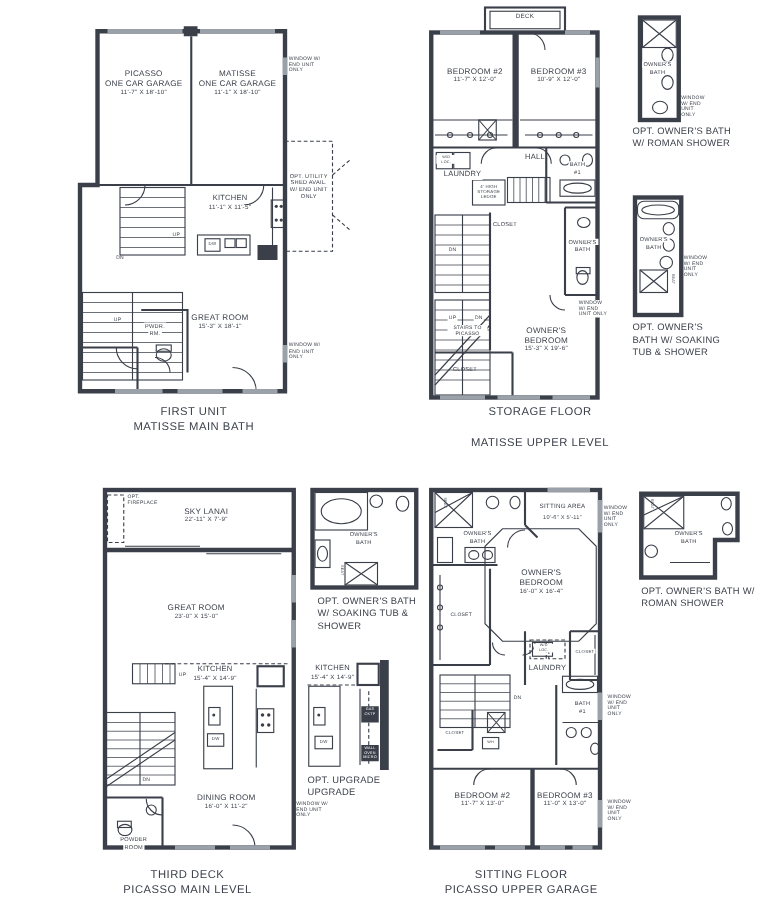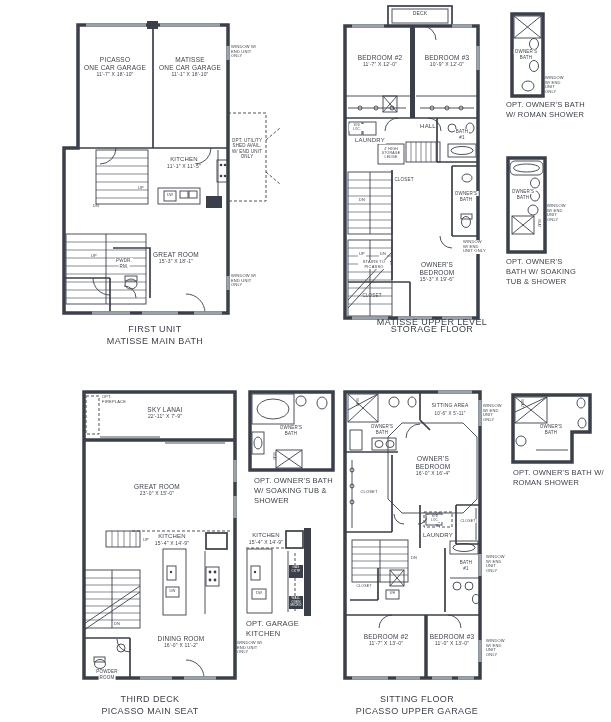--- a/index.html
+++ b/index.html
@@ -317,21 +317,21 @@
 <div class="lbl xs leftA bg" style="left:462px;top:240px;width:24px">WINDOW W/ END UNIT ONLY</div>
 <div class="lbl" style="left:437px;top:261px">OWNER'S</div>
 <div class="lbl" style="left:437px;top:269px">BEDROOM</div>
 <div class="lbl dim" style="left:437px;top:277px">15'-3" X 19'-6"</div>
 <div class="lbl xs bg" style="left:362px;top:198px">DN</div>
 <div class="lbl xs bg" style="left:362px;top:252px">UP</div>
 <div class="lbl xs bg" style="left:383px;top:252px">DN</div>
 <div class="lbl xs box bg" style="left:358px;top:260px;width:30px">STAIRS TO PICASSO</div>
 <div class="lbl sm" style="left:372px;top:293px">CLOSET</div>
 <div class="lbl cap" style="left:432px;top:324px">STORAGE FLOOR</div>
-<div class="lbl cap" style="left:432px;top:317px">MATISSE UPPER LEVEL</div>
+<div class="lbl cap" style="left:432px;top:349px">MATISSE UPPER LEVEL</div>
 
 <div class="lbl sm bg" style="left:526px;top:49px">OWNER'S</div>
 <div class="lbl sm bg" style="left:526px;top:55px">BATH</div>
 <div class="lbl xs leftA" style="left:545px;top:76px;width:22px">WINDOW W/ END UNIT ONLY</div>
 <div class="lbl capt leftA" style="left:506px;top:100px;width:84px">OPT. OWNER'S BATH W/ ROMAN SHOWER</div>
 
 <div class="lbl sm bg" style="left:523px;top:189px">OWNER'S</div>
 <div class="lbl sm bg" style="left:523px;top:195px">BATH</div>
 <div class="lbl x3 vert" style="left:536px;top:219px">SEAT</div>
 <div class="lbl xs leftA" style="left:547px;top:204px;width:22px">WINDOW W/ END UNIT ONLY</div>
@@ -346,33 +346,33 @@
 <div class="lbl dim bg" style="left:172px;top:540.5px">15'-4" X 14'-9"</div>
 <div class="lbl xs bg" style="left:146px;top:538px">UP</div>
 <div class="lbl xs bg" style="left:117px;top:622px">DN</div>
 <div class="lbl x2" style="left:172.5px;top:589px">DW</div>
 <div class="lbl" style="left:181px;top:635px">DINING ROOM</div>
 <div class="lbl dim" style="left:181px;top:643px">16'-0" X 11'-2"</div>
 <div class="lbl sm bg" style="left:107px;top:669px">POWDER</div>
 <div class="lbl sm bg" style="left:107px;top:675px">ROOM</div>
 <div class="lbl xs leftA" style="left:237px;top:641px;width:26px">WINDOW W/ END UNIT ONLY</div>
 <div class="lbl cap" style="left:150px;top:694px">THIRD DECK</div>
-<div class="lbl cap" style="left:150px;top:705.5px">PICASSO MAIN SEAT</div>
+<div class="lbl cap" style="left:150px;top:705.5px">PICASSO MAIN LEVEL</div>
 
 <div class="lbl sm bg" style="left:291px;top:425px">OWNER'S</div>
 <div class="lbl sm bg" style="left:291px;top:431px">BATH</div>
 <div class="lbl x3 vert" style="left:271px;top:452px">SEAT</div>
 <div class="lbl capt leftA" style="left:254px;top:476px;width:86px">OPT. OWNER'S BATH W/ SOAKING TUB &amp; SHOWER</div>
 
 <div class="lbl md bg" style="left:266px;top:532px">KITCHEN</div>
 <div class="lbl dim bg" style="left:266px;top:539.5px">15'-4" X 14'-9"</div>
 <div class="lbl x2" style="left:259px;top:591px">DW</div>
 <div class="lbl x3 box wtxt" style="left:289px;top:566px;width:14px">GAS CKTP</div>
 <div class="lbl x3 box wtxt" style="left:289px;top:597px;width:14px">WALL OVEN MICRO</div>
-<div class="lbl capt leftA" style="left:246px;top:619px;width:72px">OPT. GARAGE KITCHEN</div>
+<div class="lbl capt leftA" style="left:246px;top:619px;width:72px">OPT. UPGRADE UPGRADE</div>
 
 <div class="lbl x3 vert" style="left:354px;top:398px">SEAT</div>
 <div class="lbl sm bg" style="left:382px;top:424px">OWNER'S</div>
 <div class="lbl sm bg" style="left:382px;top:430px">BATH</div>
 <div class="lbl dim" style="left:450px;top:403px">SITTING AREA</div>
 <div class="lbl sm" style="left:450px;top:410.5px">10'-6" X 5'-11"</div>
 <div class="lbl bg" style="left:433px;top:455px">OWNER'S</div>
 <div class="lbl bg" style="left:433px;top:463px">BEDROOM</div>
 <div class="lbl dim bg" style="left:433px;top:471px">16'-0" X 16'-4"</div>
 <div class="lbl xs bg" style="left:369px;top:490px">CLOSET</div>

